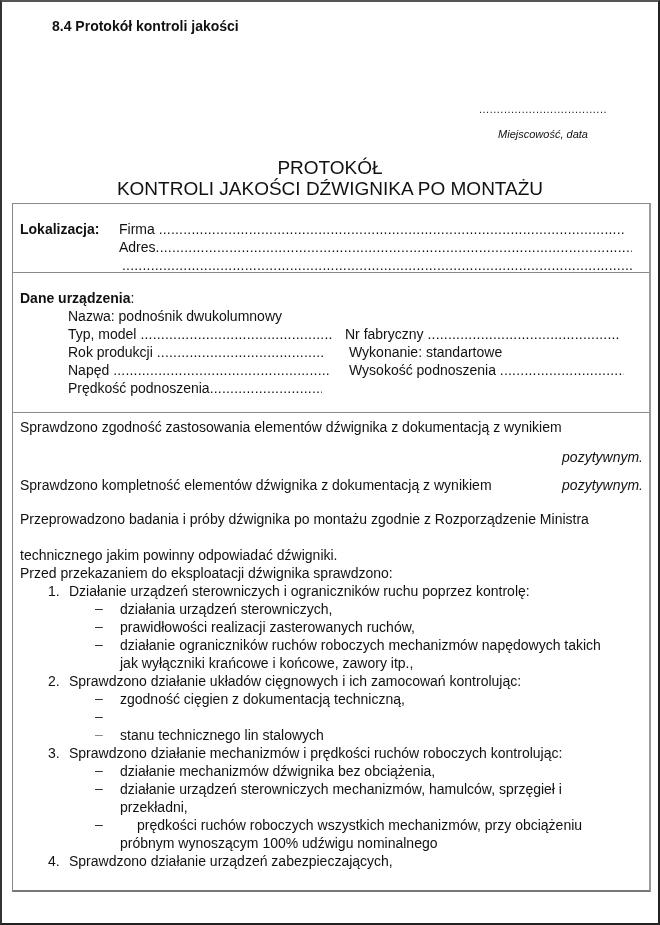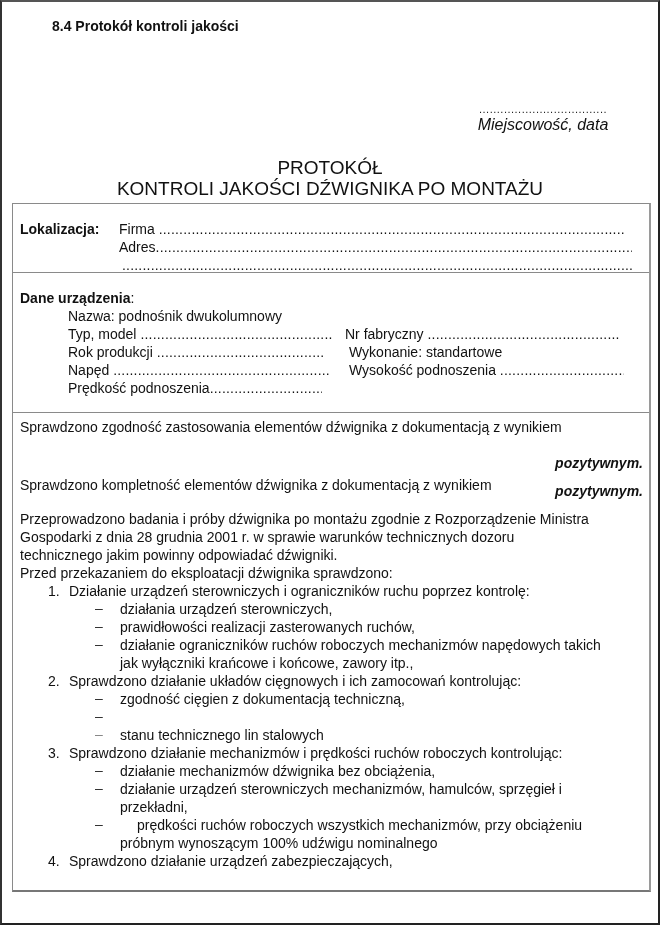--- a/index.html
+++ b/index.html
@@ -4,30 +4,30 @@
 <style>
   html, body { margin: 0; padding: 0; background: #ffffff; }
   body { width: 660px; height: 925px; overflow: hidden; position: relative;
          font-family: "Liberation Sans", sans-serif; color: #111; }
   .page { position: absolute; left: 0; top: 0; width: 656px; height: 921px;
           border-left: 2px solid #333; border-right: 2px solid #222; border-bottom: 2px solid #222;
           border-top: 2px solid #555; background: #fff; }
   .section-heading { position: absolute; left: 19px; top: 18px; font-size: 14px; font-weight: bold; padding-left: 33px; }
   .sig { position: absolute; left: 470px; top: 104px; width: 146px; text-align: center; }
   .sig-dots { font-size: 11px; letter-spacing: 0.5px; line-height: 10px; color: #222; }
-  .sig-label { font-size: 16px; font-style: italic; margin-top: 2px; }
+  .sig-label { font-size: 11px; font-style: italic; margin-top: 14px; }
   .title { position: absolute; left: 0; width: 660px; text-align: center; font-size: 19px; }
   .title1 { top: 157px; }
   .title2 { top: 178px; }
   .box { position: absolute; left: 12px; top: 203px; width: 636px; height: 686px;
          border: 1px solid #8a8a8a; border-right: 2px solid #9a9a9a; border-bottom: 2px solid #777; }
   .divider { position: absolute; left: 0; width: 636px; height: 0; border-top: 1px solid #8a8a8a; }
   .t { position: absolute; font-size: 14px; white-space: nowrap; line-height: 18px; }
   .b { font-weight: bold; }
-  .bi { font-weight: bold; font-style: italic; margin-top: 6px; }
+  .bi { font-weight: normal; font-style: italic; }
   .dots { display: inline-block; overflow: hidden; white-space: nowrap; vertical-align: bottom;
           letter-spacing: 0.2px; }
   .dash { position: absolute; font-size: 14px; color: #333; }
 </style>
 </head>
 <body>
 
 <div class="page"></div>
 
 <div class="section-heading">8.4 Protokół kontroli jakości</div>
@@ -91,21 +91,20 @@
 
   <div class="divider" style="top:208px;"></div>
 
   <div class="t" style="left:7px; top:214px;">Sprawdzono zgodność zastosowania elementów dźwignika z dokumentacją z wynikiem</div>
   <div class="t bi" style="right:6px; top:244px;">pozytywnym.</div>
 
   <div class="t" style="left:7px; top:272px;">Sprawdzono kompletność elementów dźwignika z dokumentacją z wynikiem</div>
   <div class="t bi" style="right:6px; top:272px;">pozytywnym.</div>
 
   <div class="t" style="left:7px; top:306px;">Przeprowadzono badania i próby dźwignika po montażu zgodnie z Rozporządzenie Ministra</div>
-  <div class="t" style="left:7px; top:324px;">Gospodarki z dnia 28 grudnia 2001 r. w sprawie warunków technicznych dozoru</div>
   <div class="t" style="left:7px; top:342px;">technicznego jakim powinny odpowiadać dźwigniki.</div>
   <div class="t" style="left:7px; top:360px;">Przed przekazaniem do eksploatacji dźwignika   sprawdzono:</div>
 
   <div class="t" style="left:35px; top:378px;">1.</div>
   <div class="t" style="left:56px; top:378px;">Działanie urządzeń sterowniczych i ograniczników ruchu poprzez kontrolę:</div>
   <div class="dash" style="left:82px; top:396px;">–</div>
   <div class="t" style="left:107px; top:396px;">działania urządzeń sterowniczych,</div>
   <div class="dash" style="left:82px; top:414px;">–</div>
   <div class="t" style="left:107px; top:414px;">prawidłowości realizacji zasterowanych ruchów,</div>
   <div class="dash" style="left:82px; top:432px;">–</div>

